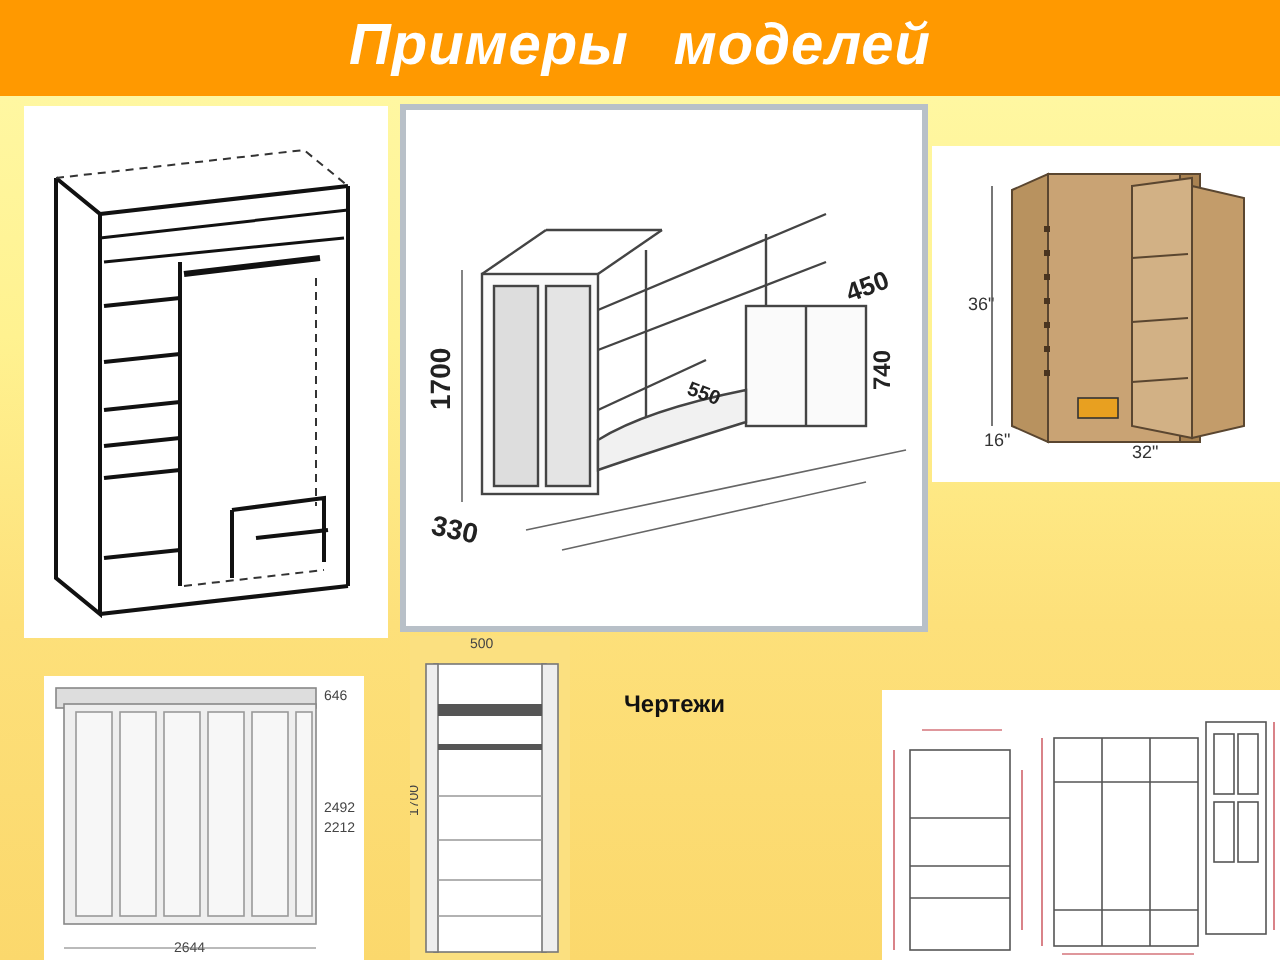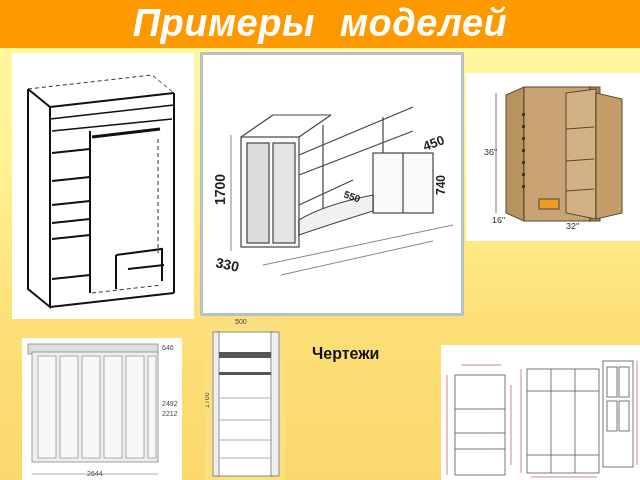--- a/index.html
+++ b/index.html
@@ -8,28 +8,28 @@
     position: relative;
     background: linear-gradient(180deg, #fff9a8 0%, #fff290 35%, #fde07a 65%, #fbd86c 100%);
     font-family: "Liberation Sans", sans-serif;
   }
   .header {
     position: absolute; left: 0; top: 0; width: 640px; height: 48px;
     background: #ff9900;
     display: flex; align-items: center; justify-content: center;
   }
   .header-title {
-    color: #ffffff; font-size: 38px; font-weight: bold; font-style: italic;
+    color: #ffffff; font-size: 29px; font-weight: bold; font-style: italic;
     letter-spacing: 0.5px; word-spacing: 14px; margin-top: -2px;
   }
   .pic { position: absolute; background: #ffffff; overflow: hidden; }
   .pic svg { display: block; width: 100%; height: 100%; }
   .caption {
     position: absolute; left: 312px; top: 345px;
-    font-size: 16px; font-weight: bold; color: #111111;
+    font-size: 12px; font-weight: bold; color: #111111;
   }
 </style>
 </head>
 <body>
 
 <div class="header">
   <span class="header-title">Примеры   моделей</span>
 </div>
 
 <div class="pic" style="left:12px; top:53px; width:182px; height:266px;">

